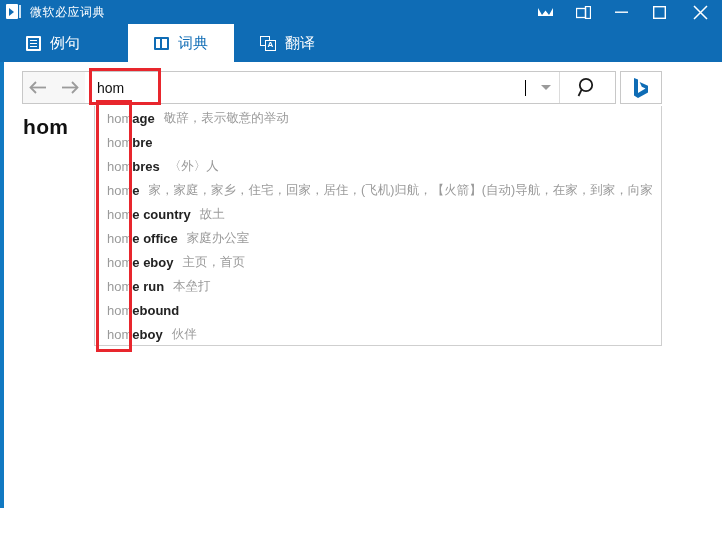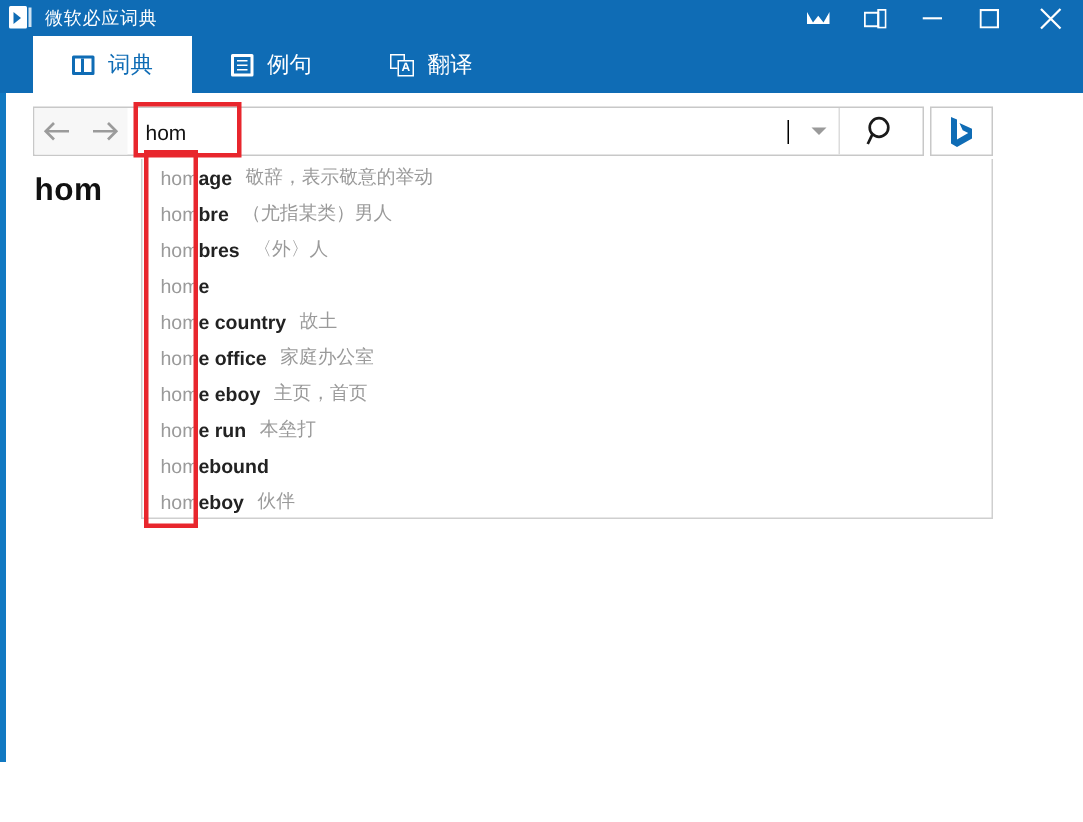--- a/index.html
+++ b/index.html
@@ -393,42 +393,42 @@
       <div class="tb-btn close">
         <svg width="15" height="15" viewBox="0 0 15 15">
           <path d="M1 1 L14 14 M14 1 L1 14" stroke="#ffffff" stroke-width="1.5" fill="none"></path>
         </svg>
       </div>
     </div>
   </div>
 
   <div class="tabbar">
 
-    <div class="tab first active">
-      <span class="tabicon">
-        <span class="ic-book">
-            <span class="cover"></span>
-            <span class="spine"></span>
-          </span>
-      </span>
-      <span>词典</span>
-    </div>
-
     <div class="tab">
       <span class="tabicon">
         <span class="ic-lines">
             <span class="frame"></span>
             <i></i>
             <i></i>
             <i></i>
           </span>
       </span>
       <span>例句</span>
     </div>
 
+    <div class="tab first active">
+      <span class="tabicon">
+        <span class="ic-book">
+            <span class="cover"></span>
+            <span class="spine"></span>
+          </span>
+      </span>
+      <span>词典</span>
+    </div>
+
     <div class="tab">
       <span class="tabicon">
         <span class="ic-trans">
           <span class="box1"></span>
           <span class="box2">A</span>
         </span>
       </span>
       <span>翻译</span>
     </div>
 
@@ -475,30 +475,30 @@
 
   <div class="suggest">
     <div class="sugg-item">
       <span class="sugg-pre">hom</span>
         <span class="sugg-rest">age</span>
       <span class="sugg-def">敬辞，表示敬意的举动</span>
     </div>
     <div class="sugg-item">
       <span class="sugg-pre">hom</span>
         <span class="sugg-rest">bre</span>
-      <span class="sugg-def">（尤指某类）男人</span>
     </div>
     <div class="sugg-item">
       <span class="sugg-pre">hom</span>
         <span class="sugg-rest">bres</span>
       <span class="sugg-def">〈外〉人</span>
     </div>
     <div class="sugg-item">
       <span class="sugg-pre">hom</span>
         <span class="sugg-rest">e</span>
+      <span class="sugg-def">家，家庭，家乡，住宅，回家，居住，(飞机)归航，【火箭】(自动)导航，在家，到家，向家</span>
     </div>
     <div class="sugg-item">
       <span class="sugg-pre">hom</span>
         <span class="sugg-rest">e country</span>
       <span class="sugg-def">故土</span>
     </div>
     <div class="sugg-item">
       <span class="sugg-pre">hom</span>
         <span class="sugg-rest">e office</span>
       <span class="sugg-def">家庭办公室</span>

